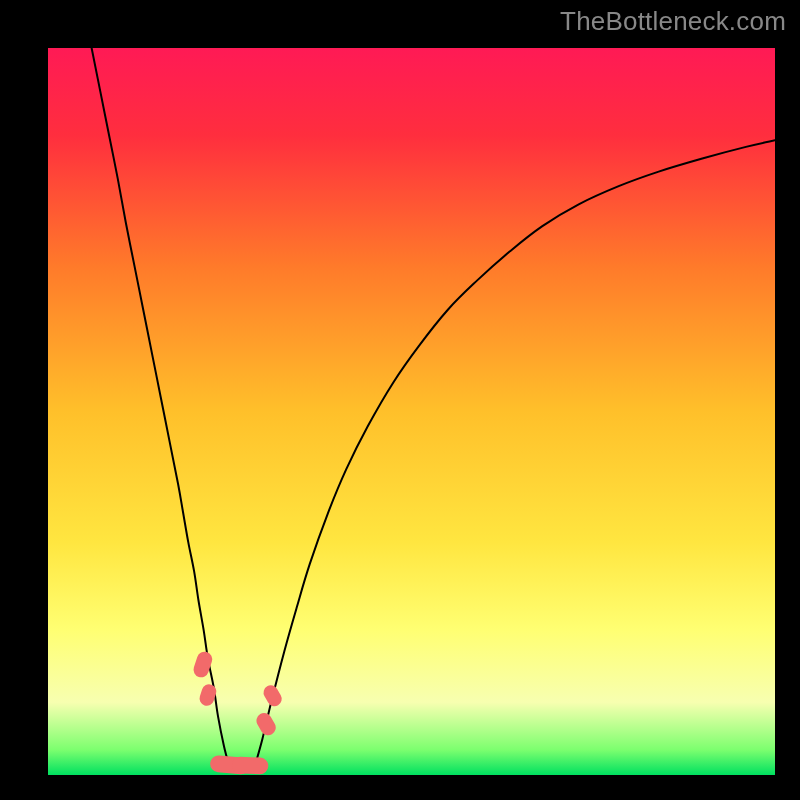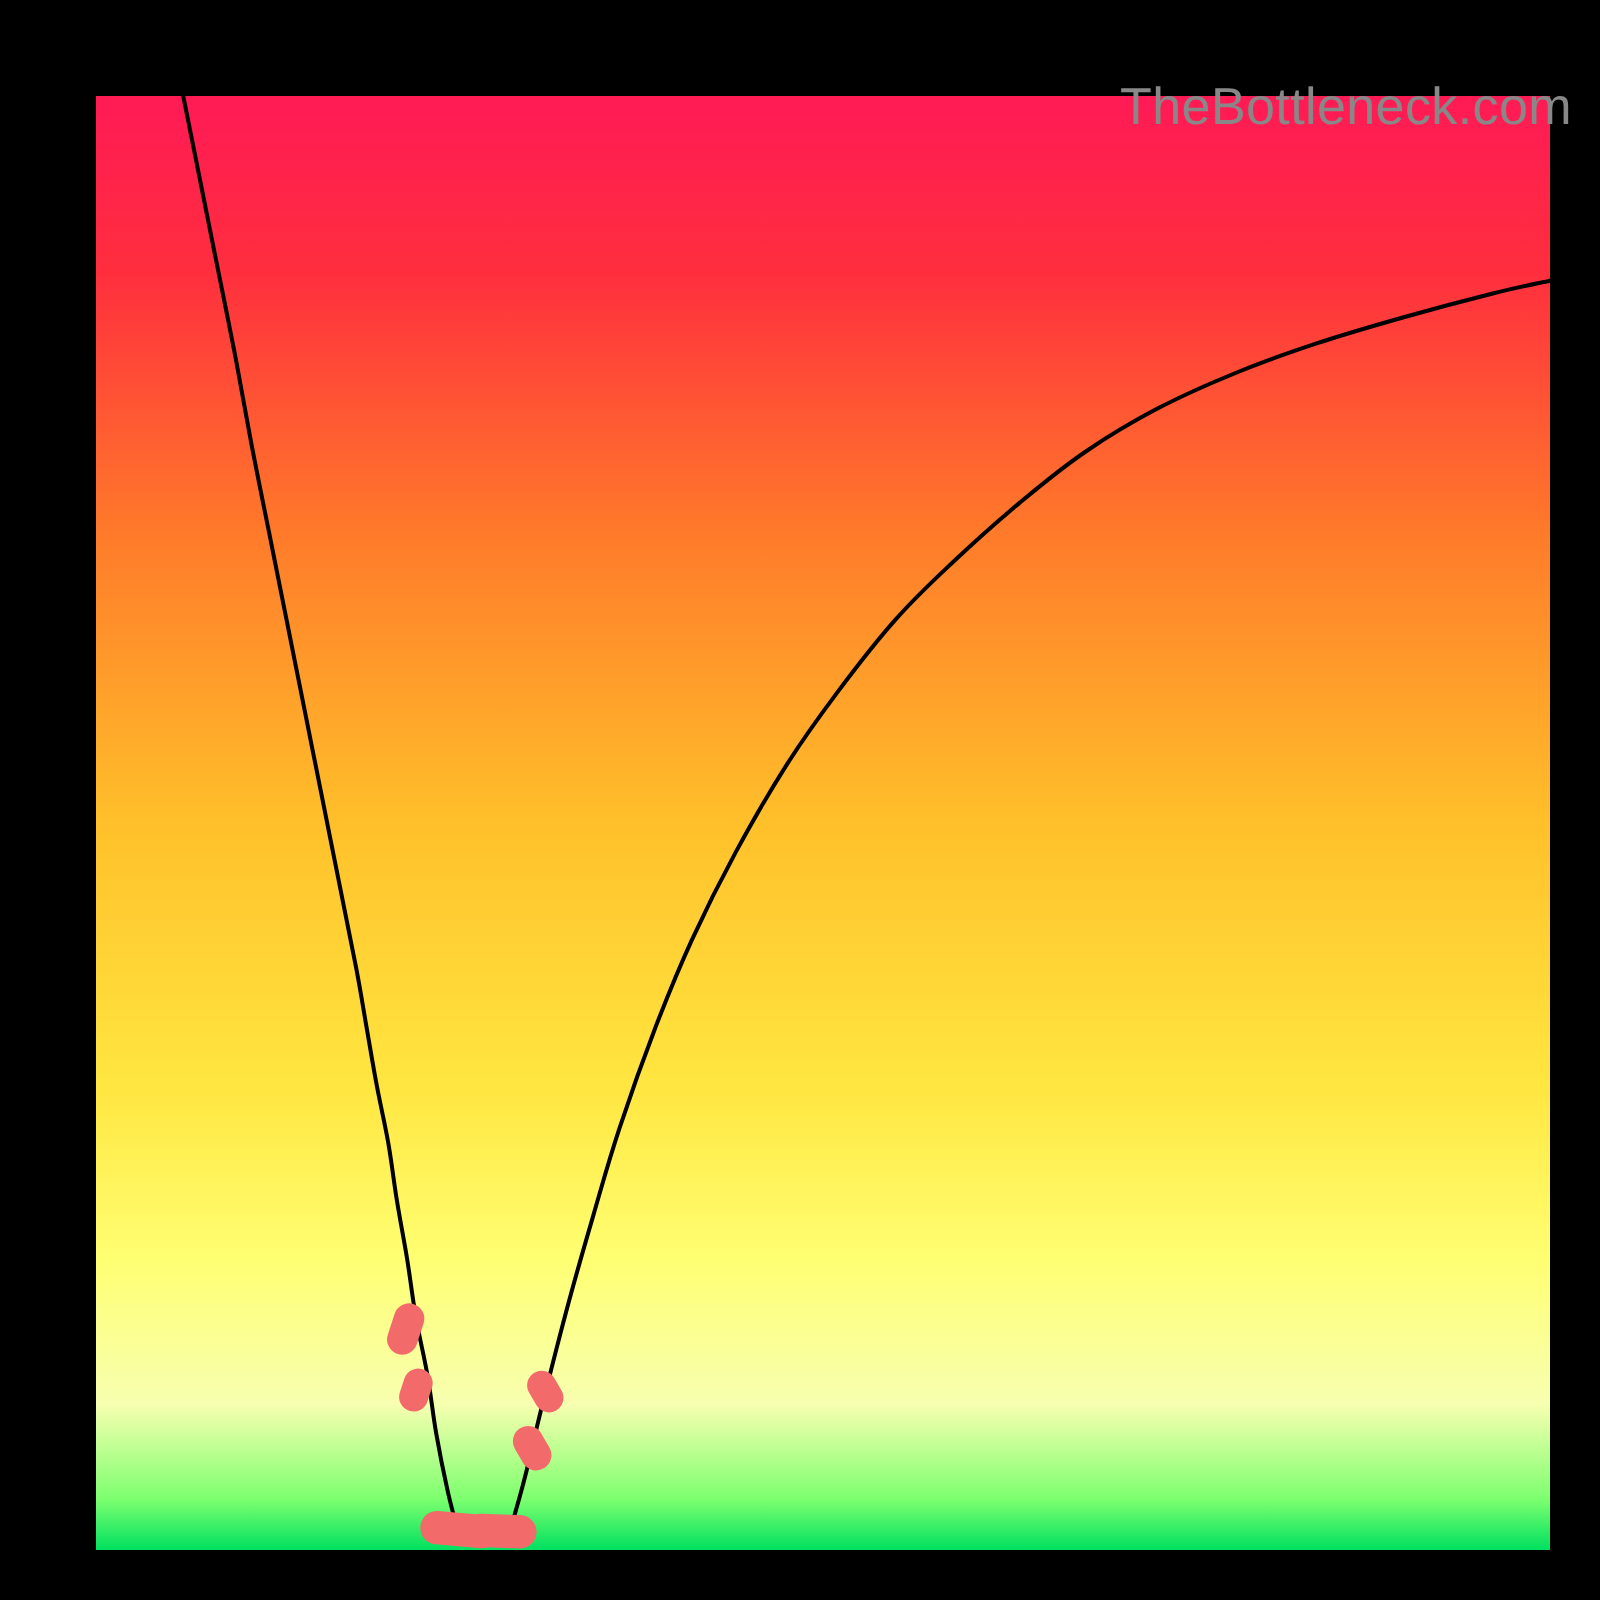--- a/index.html
+++ b/index.html
@@ -28,21 +28,20 @@
   }
   .watermark {
     position: absolute;
     top: 6px;
     right: 14px;
     font-family: Arial, Helvetica, sans-serif;
     font-size: 26px;
     color: #888;
     letter-spacing: 0.2px;
     user-select: none;
-    margin-top: 32px;
   }
 </style>
 </head>
 <body>
 
 <div class="frame">
 
   <div class="plot-area">
     <svg id="chart-svg" width="727" height="727" viewBox="0 0 727 727">
       <defs>

